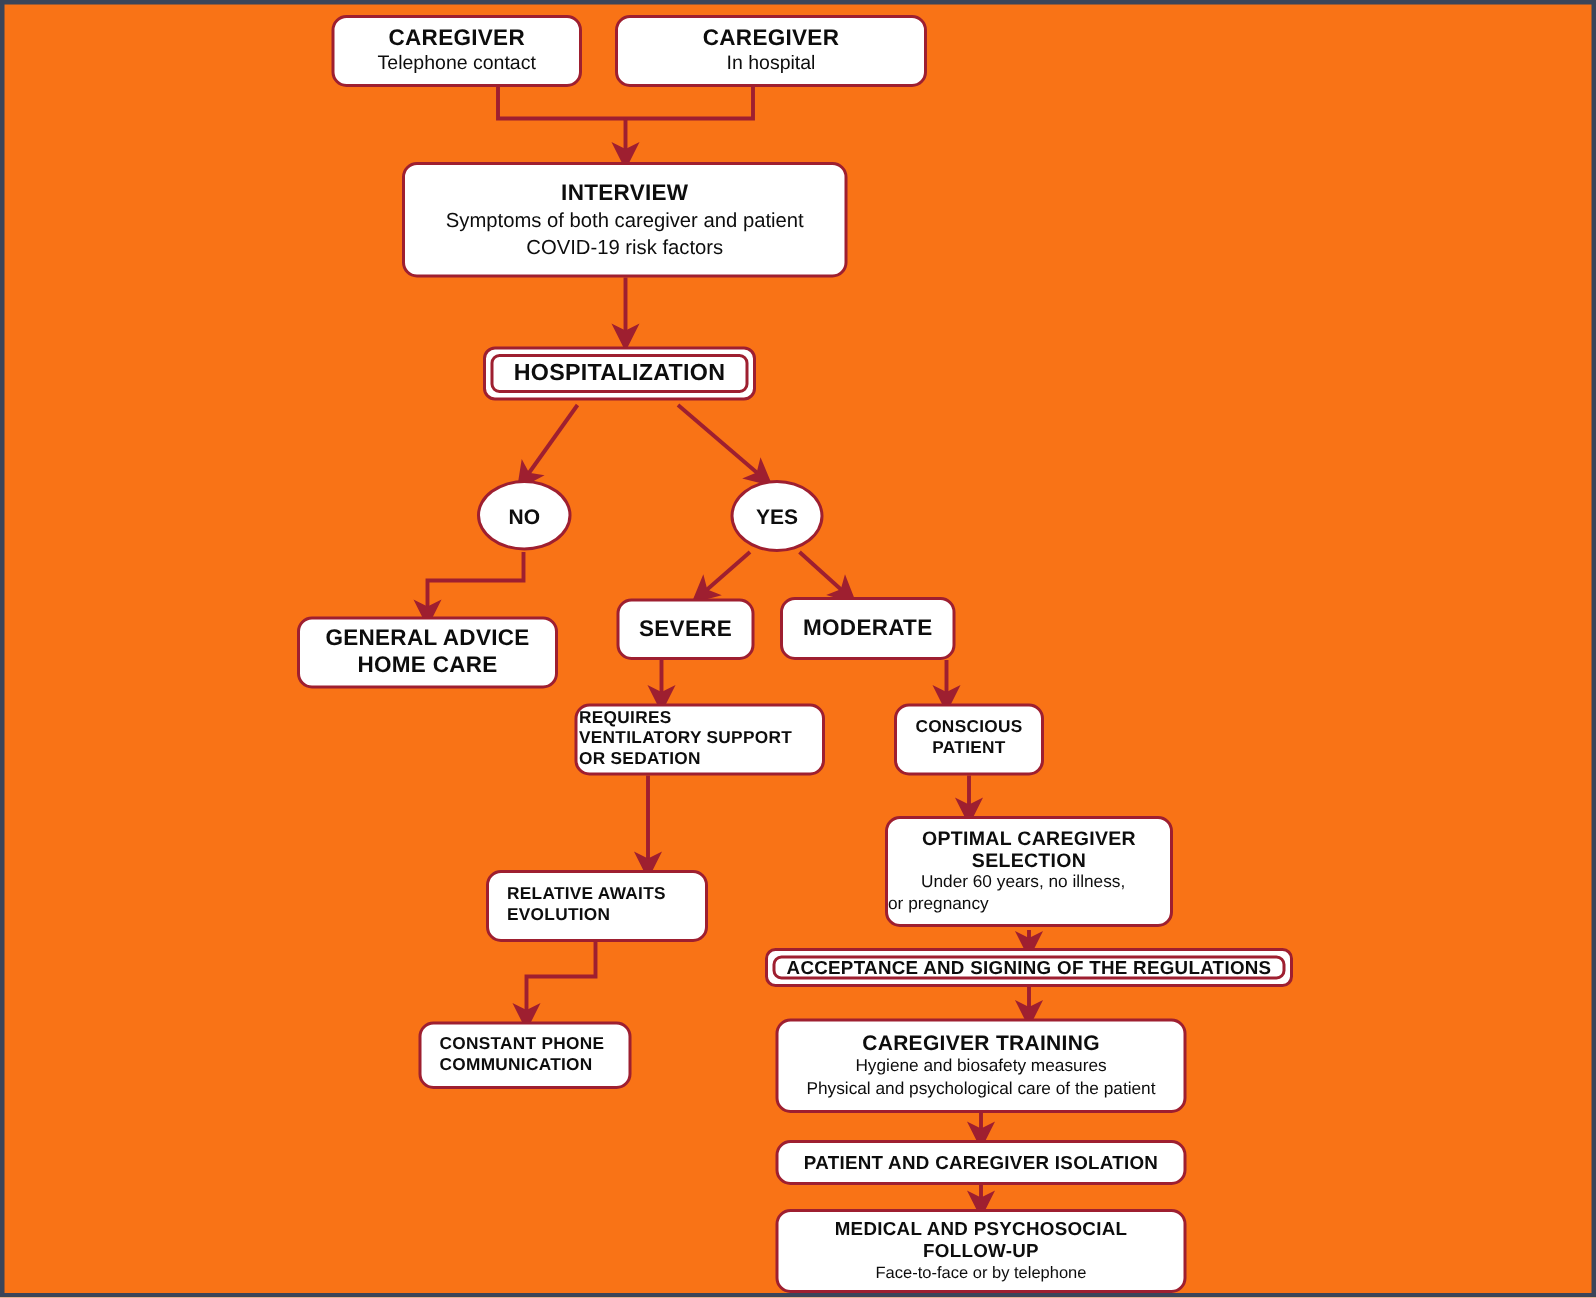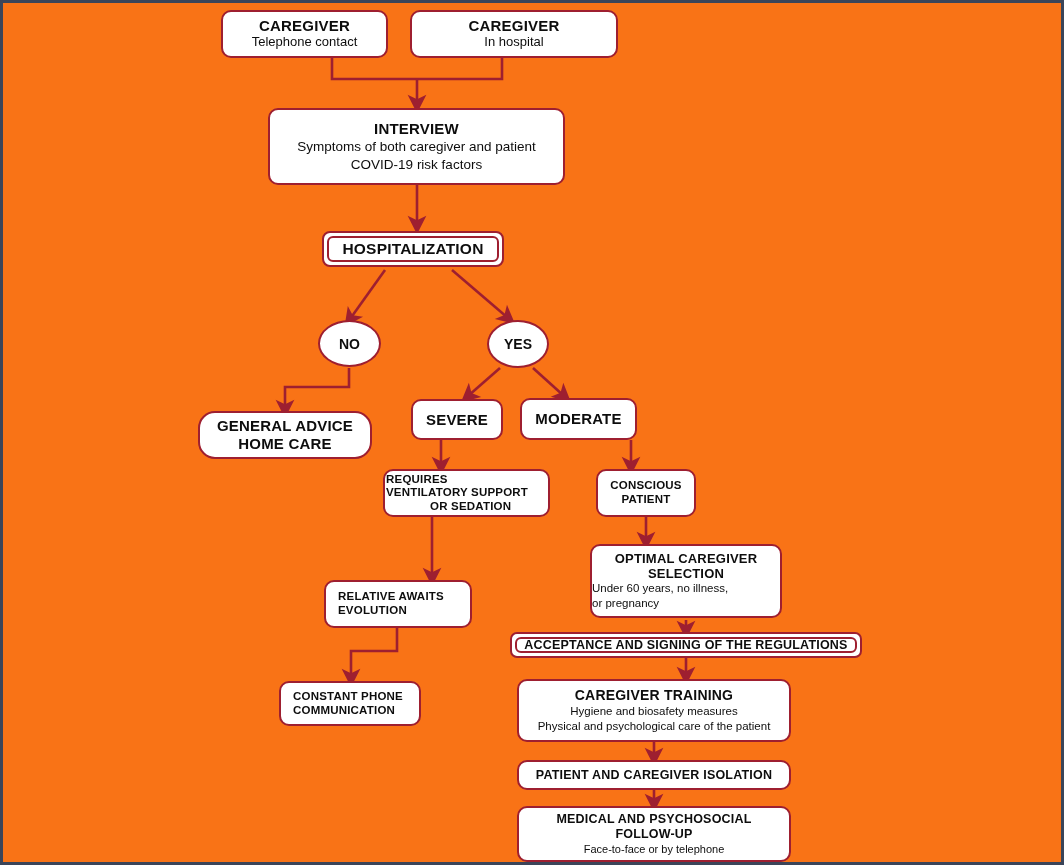--- a/index.html
+++ b/index.html
@@ -146,58 +146,58 @@
   </div>
 
   <div class="ellipse" style="left:318px;top:320px;width:63px;height:47px;font-size:14px;">
     <span>NO</span>
   </div>
 
   <div class="ellipse" style="left:487px;top:320px;width:62px;height:48px;font-size:14px;">
     <span>YES</span>
   </div>
 
-  <div class="node" style="left:198px;top:411px;width:174px;height:48px;border-radius:17px;">
+  <div class="node" style="left:198px;top:411px;width:174px;height:48px;">
     <div class="ttl" style="font-size:15px;">GENERAL ADVICE</div>
     <div class="ttl" style="font-size:15px;">HOME CARE</div>
   </div>
 
   <div class="node" style="left:411px;top:399px;width:92px;height:41px;">
     <div class="ttl" style="font-size:15px;">SEVERE</div>
   </div>
 
   <div class="node" style="left:520px;top:398px;width:117px;height:42px;">
     <div class="ttl" style="font-size:15px;">MODERATE</div>
   </div>
 
   <div class="node leftalign" style="left:383px;top:469px;width:167px;height:48px;padding-left:1px;">
     <div class="ttl" style="font-size:11.5px;">REQUIRES</div>
     <div class="ttl" style="font-size:11.5px;">VENTILATORY SUPPORT</div>
-    <div class="ttl" style="font-size:11.5px;margin-left:44px;">OR SEDATION</div>
+    <div class="ttl" style="font-size:11.5px;">OR SEDATION</div>
   </div>
 
   <div class="node" style="left:596px;top:469px;width:100px;height:48px;">
     <div class="ttl" style="font-size:11.5px;">CONSCIOUS</div>
     <div class="ttl" style="font-size:11.5px;">PATIENT</div>
   </div>
 
   <div class="node leftalign" style="left:324px;top:580px;width:148px;height:48px;padding-left:12px;">
     <div class="ttl" style="font-size:11.5px;">RELATIVE AWAITS</div>
     <div class="ttl" style="font-size:11.5px;">EVOLUTION</div>
   </div>
 
   <div class="node leftalign" style="left:279px;top:681px;width:142px;height:45px;padding-left:12px;">
     <div class="ttl" style="font-size:11.5px;">CONSTANT PHONE</div>
     <div class="ttl" style="font-size:11.5px;">COMMUNICATION</div>
   </div>
 
   <div class="node" style="left:590px;top:544px;width:192px;height:74px;">
     <div class="ttl" style="font-size:13px;">OPTIMAL CAREGIVER</div>
     <div class="ttl" style="font-size:13px;">SELECTION</div>
-    <div class="sub" style="font-size:11.5px;align-self:flex-start;">Under 60 years, no illness,</div>
+    <div class="sub" style="font-size:11.5px;align-self:flex-start;padding-left:22px;">Under 60 years, no illness,</div>
     <div class="sub" style="font-size:11.5px;align-self:flex-start;">or pregnancy</div>
   </div>
 
   <div class="node dbl tight" style="left:510px;top:632px;width:352px;height:26px;border-radius:7px;">
     <div class="ttl" style="font-size:12.5px;">ACCEPTANCE AND SIGNING OF THE REGULATIONS</div>
   </div>
 
   <div class="node" style="left:517px;top:679px;width:274px;height:63px;">
     <div class="ttl" style="font-size:14px;">CAREGIVER TRAINING</div>
     <div class="sub" style="font-size:11.5px;">Hygiene and biosafety measures</div>

